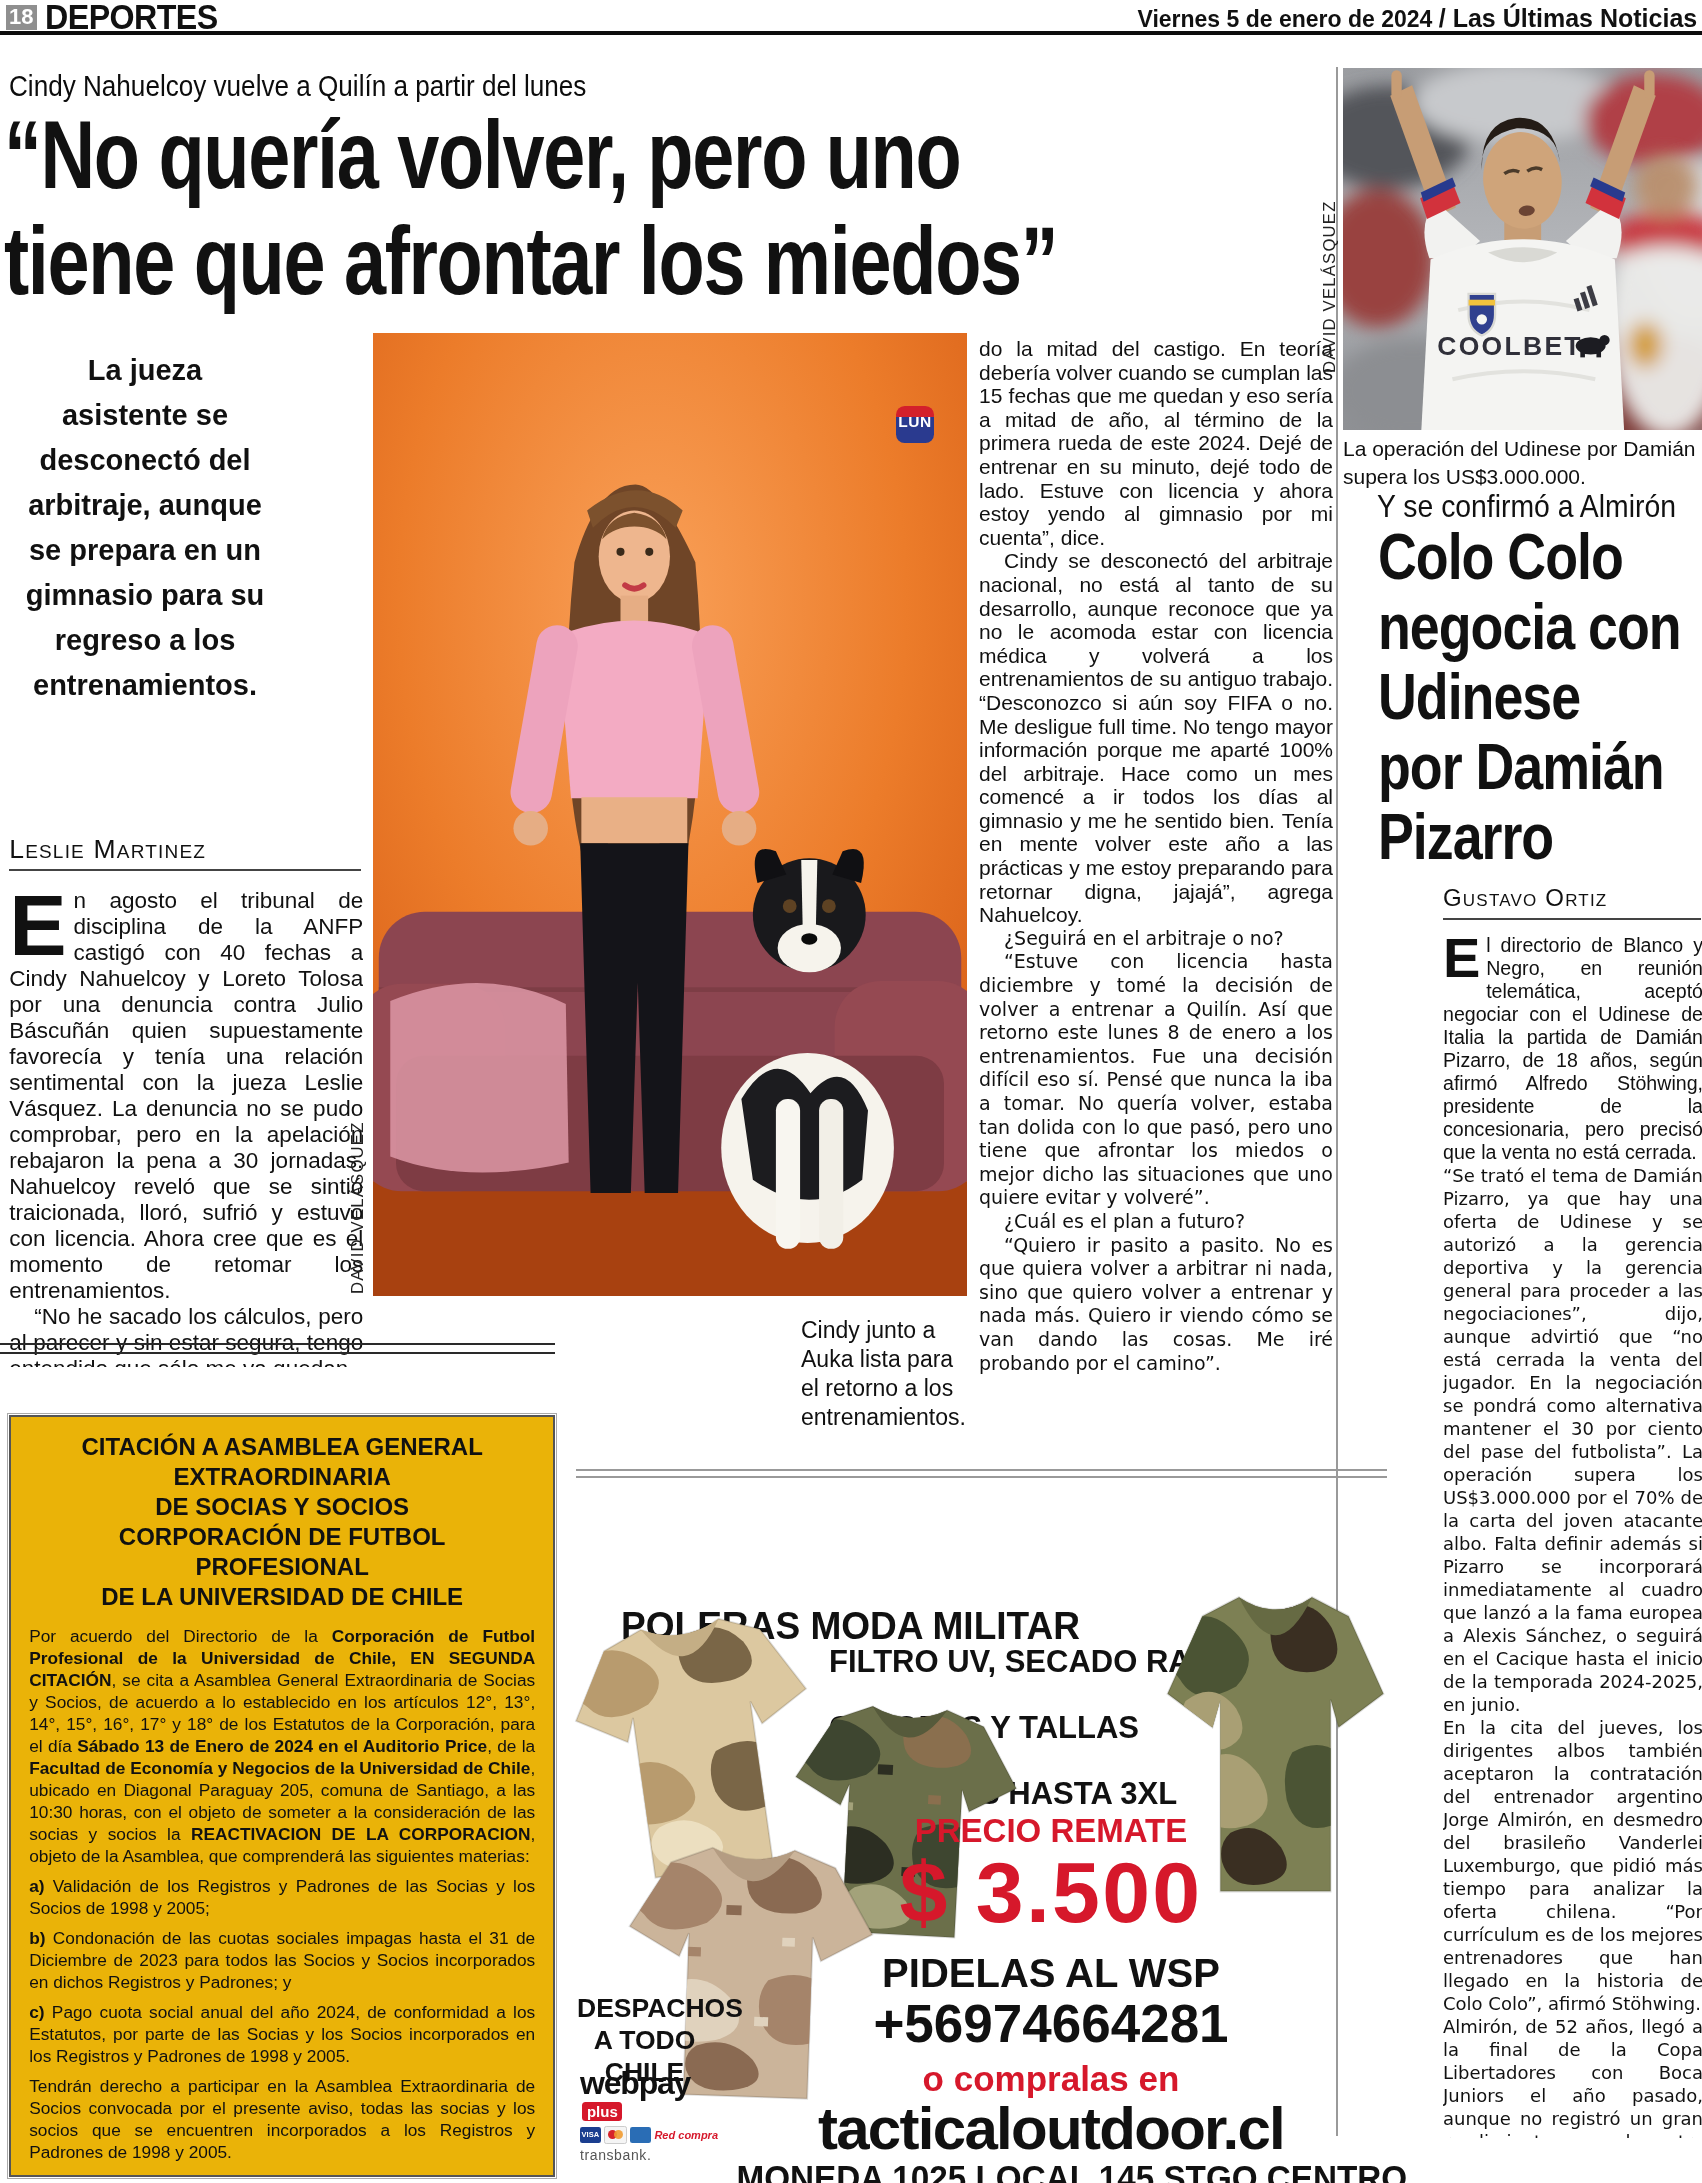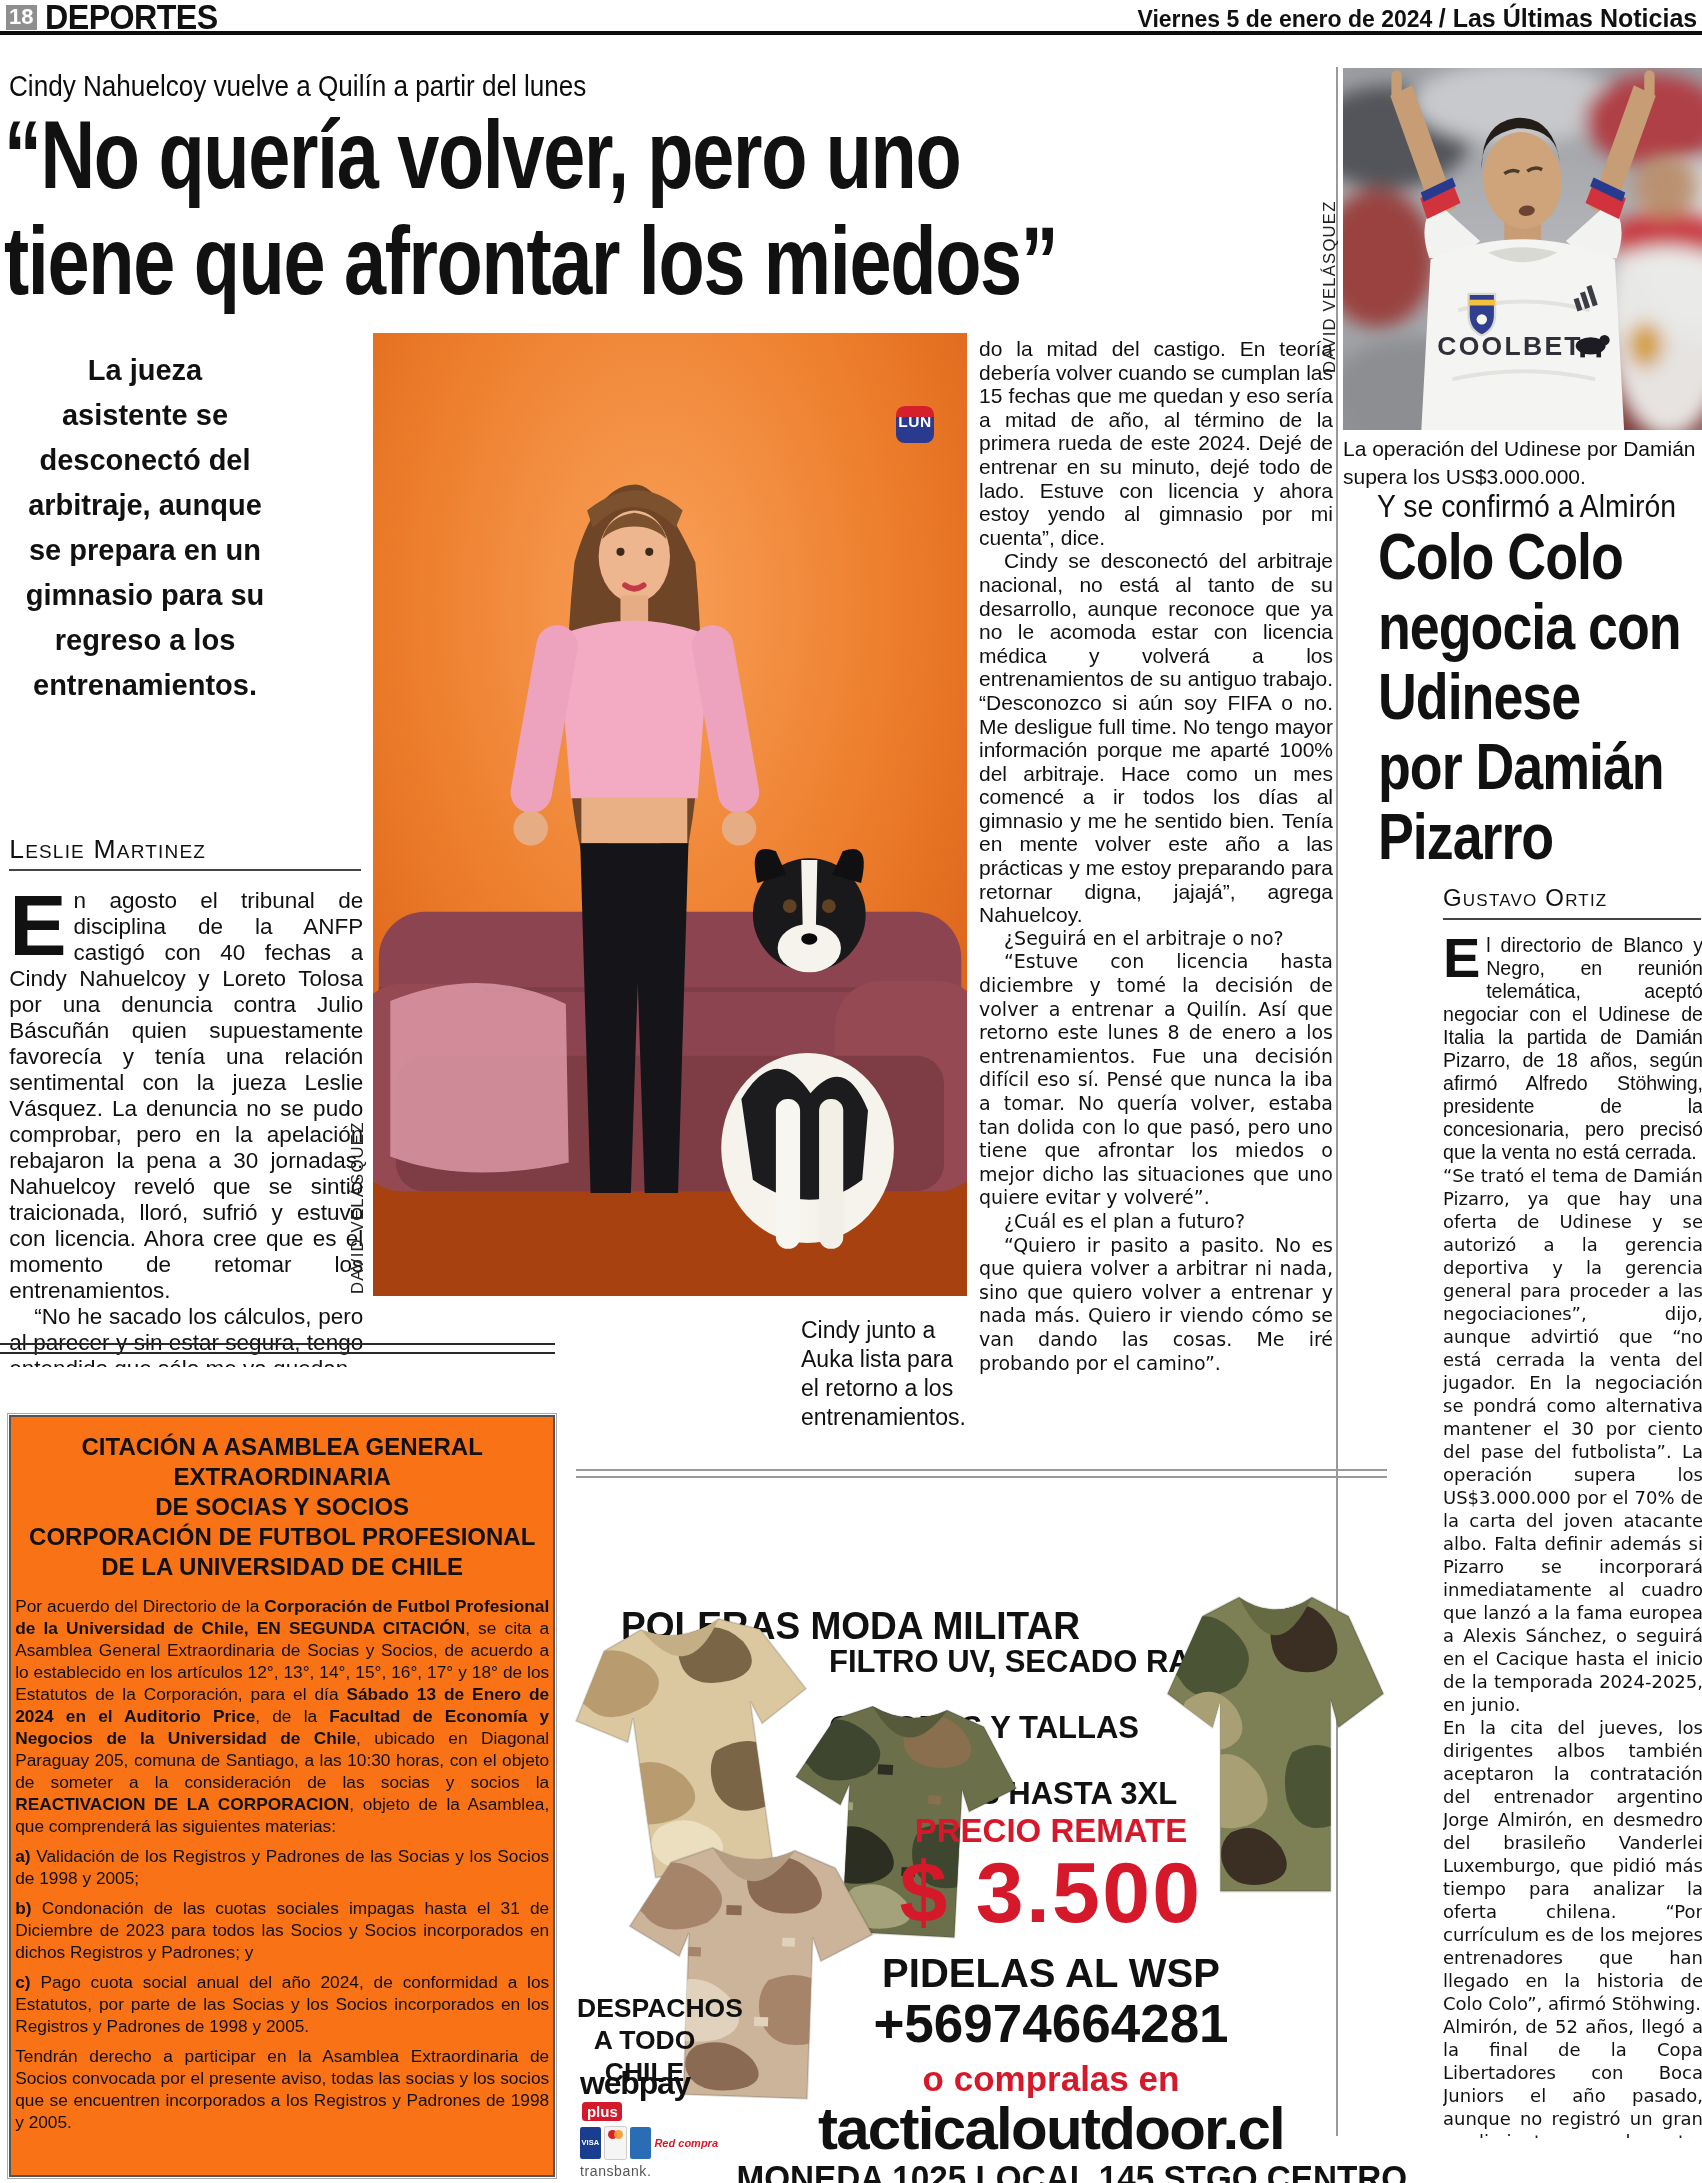--- a/index.html
+++ b/index.html
@@ -56,21 +56,21 @@
   .headline-right{left:1378px;top:522px;font-size:64px;line-height:70px;font-weight:800;
        letter-spacing:-1.2px;transform:scaleX(.84);transform-origin:0 0;white-space:nowrap;}
   .byline-right{left:1443px;top:884px;font-size:24px;}
   .byline-rule-right{left:1443px;top:918px;width:258px;}
   .vrule{left:1336px;top:67px;width:1.7px;height:2069px;background:#9a9a9a;}
   
   .sep{height:1.7px;background:#2a2a2a;}
   .sep-left1{left:0;top:1343px;width:555px;}
   .sep-left2{left:0;top:1352px;width:555px;}
   .legal{left:9.2px;top:1415px;width:546px;height:762px;border:2.3px solid #555;outline:1.2px solid #aaa;
-       outline-offset:1.7px;box-sizing:border-box;padding:15px 4px;background:#f97316;}
+       outline-offset:1.7px;box-sizing:border-box;padding:15px 18px;background:#eab308;}
   .legal-title{font-size:24px;line-height:30px;font-weight:800;text-align:center;}
   .legal p{font-size:17.3px;line-height:22px;text-align:justify;margin:8px 0 0 0;}
   .legal .first{margin-top:12.7px;}
   
   .ad-sep1{left:576px;top:1469px;width:811px;height:1.7px;background:#999;}
   .ad-sep2{left:576px;top:1476px;width:811px;height:1.7px;background:#999;}
   .ad-banner{left:578px;top:1504px;width:808px;height:92px;background:#d02f3a;
        display:flex;align-items:center;justify-content:center;overflow:visible;}
   .ad-banner span{color:#fff;font-size:85px;font-weight:800;letter-spacing:1.2px;white-space:nowrap;
        transform:scaleX(1.25);transform-origin:50% 50%;}
@@ -92,21 +92,21 @@
   .ad-phone{font-size:53px;font-weight:800;line-height:55px;}
   .ad-or{font-size:35px;font-weight:800;color:#d6182b;line-height:39px;margin-top:8px !important;}
   .ad-site{font-size:60px;font-weight:800;letter-spacing:-1.7px;line-height:61px;}
   .ad-address{font-size:35px;font-weight:800;line-height:38px;transform:scaleX(.95);transform-origin:50% 0;white-space:nowrap;}
   .ad-shipping{left:577px;top:1992px;width:135px;text-align:center;font-size:26.5px;font-weight:700;line-height:32px;z-index:6;}
   .webpay{left:580px;top:2065px;width:138px;z-index:6;}
   .webpay .wp{font-size:32px;font-weight:800;letter-spacing:-1.2px;color:#101010;}
   .webpay .plus{display:inline-block;background:#d6182b;color:#fff;font-size:15px;font-weight:700;
        padding:1.2px 4.6px;border-radius:3.5px;vertical-align:top;margin-left:2.3px;}
   .cards{display:flex;gap:3.5px;align-items:center;margin-top:4.6px;}
-  .card{width:25px;height:32px;border-radius:2.3px;display:flex;align-items:center;justify-content:center;
+  .card{width:25px;height:16px;border-radius:2.3px;display:flex;align-items:center;justify-content:center;
        font-size:7.5px;font-weight:700;color:#fff;}
   .c-visa{background:#1a3e8f;}
   .c-mc{background:#f5f5f5;border:0.6px solid #ccc;position:relative;}
   .c-mc i{position:absolute;width:9.2px;height:9.2px;border-radius:50%;top:2.9px;}
   .c-mc i.r{background:#d6232a;left:2.9px;}
   .c-mc i.o{background:#f19b30;left:8.6px;opacity:.9;}
   .c-b1{background:#2a6db5;}
   .redcompra{color:#d6182b;font-size:11px;font-weight:700;font-style:italic;white-space:nowrap;}
   .transbank{font-size:14px;color:#555;margin-top:3.5px;letter-spacing:0.6px;}
 </style>

